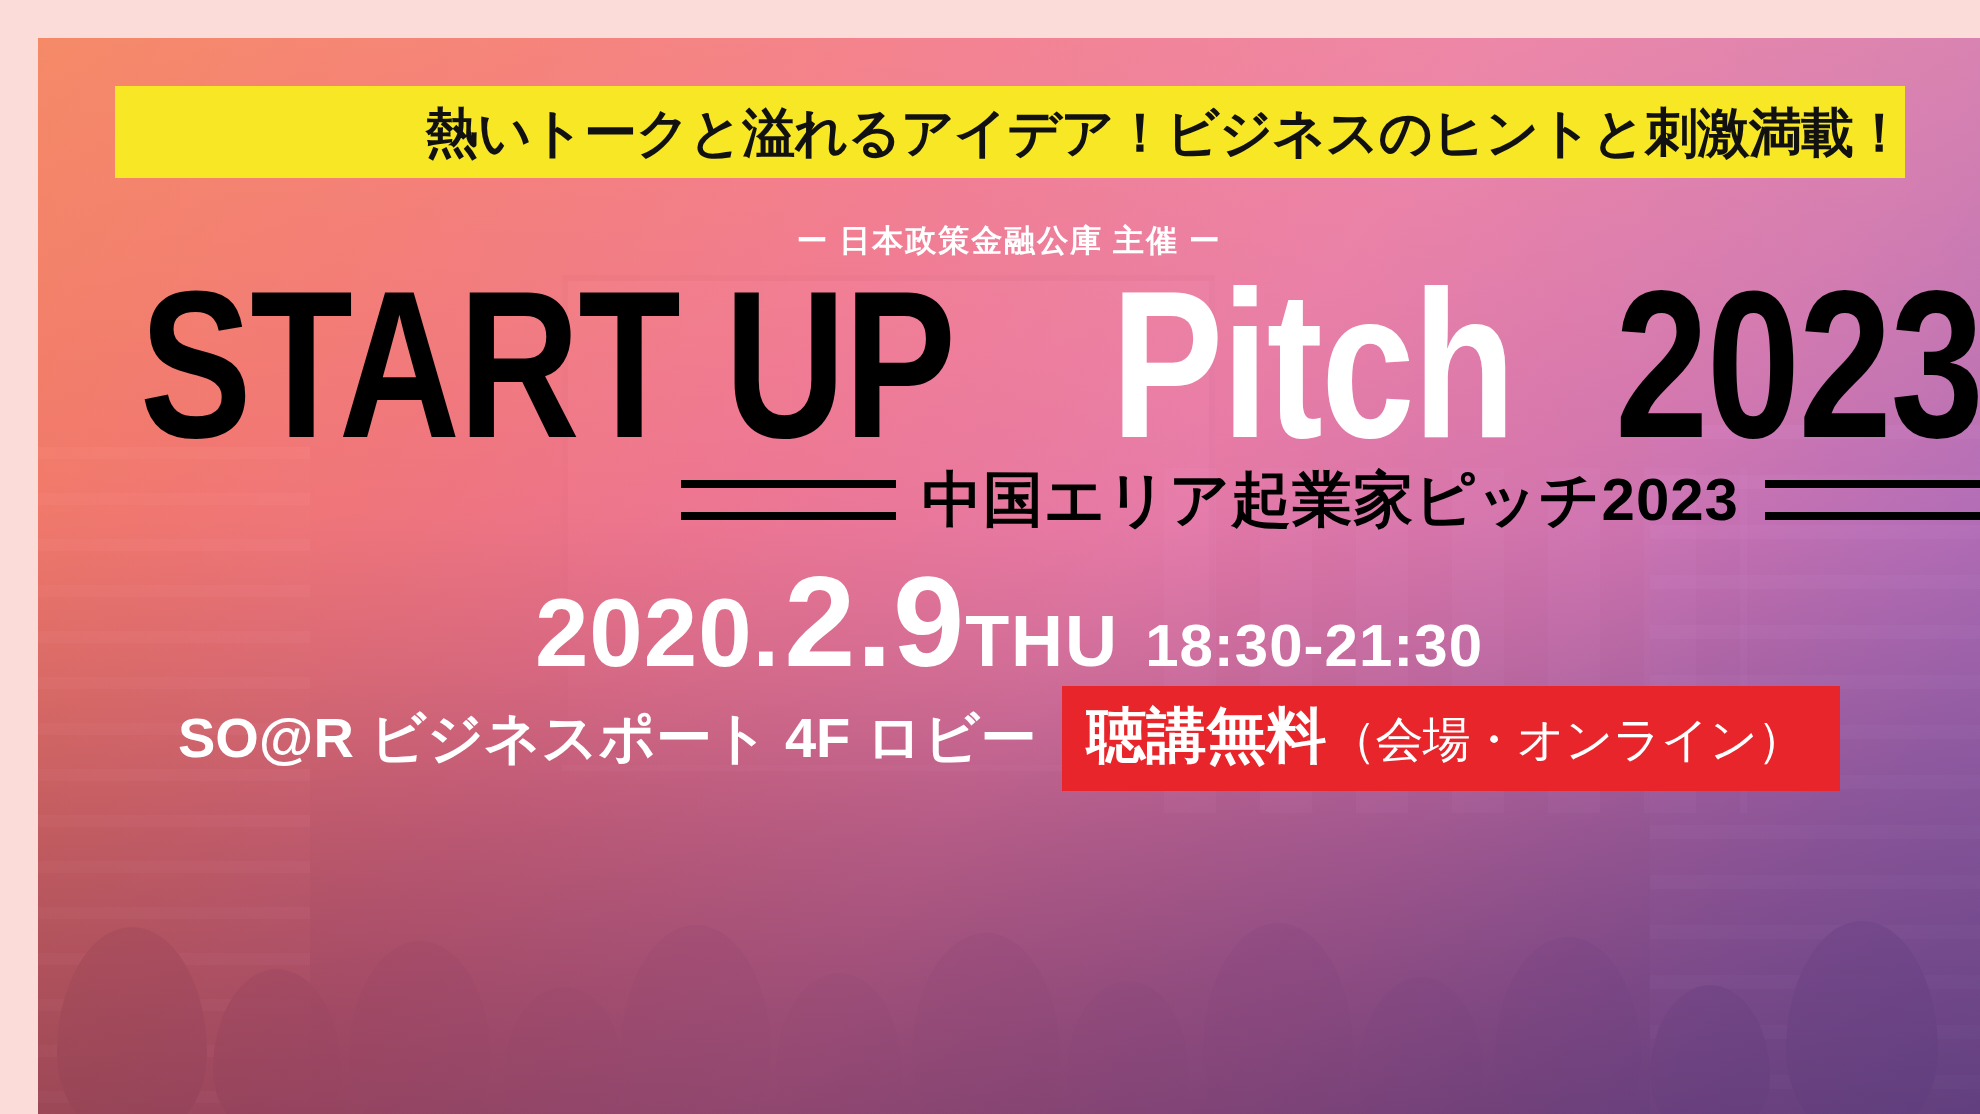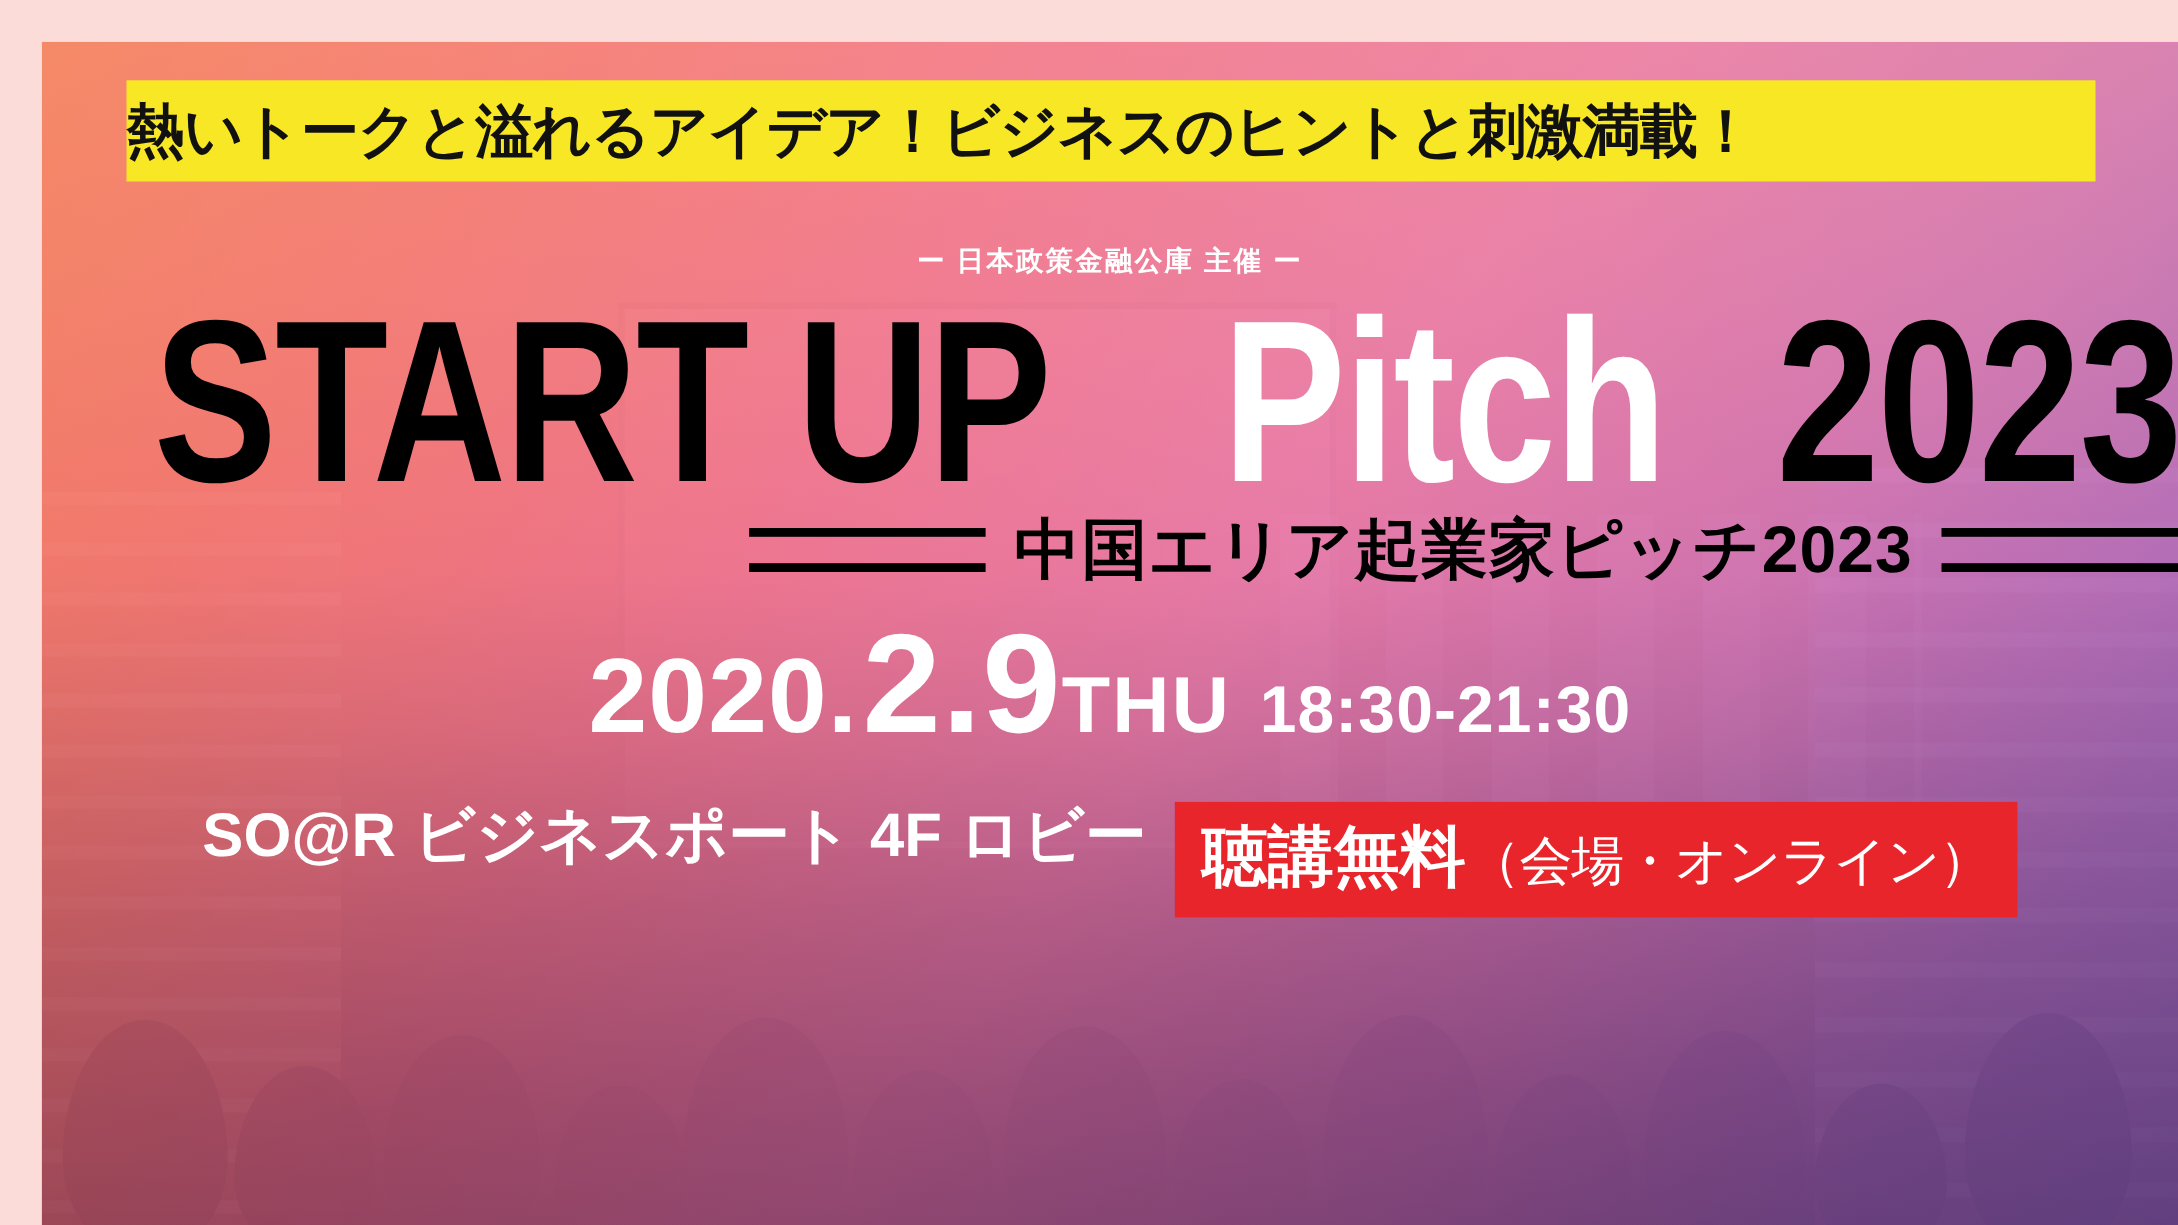--- a/index.html
+++ b/index.html
@@ -108,46 +108,47 @@
   
   .content {
     position: absolute;
     left: 38px; top: 38px;
     width: 1942px; height: 1076px;
   }
 
   .catch-banner {
     position: absolute;
     left: 77px;
-    top: 35px;
+    top: 48px;
     width: 1790px;
     height: 92px;
     background: #f7e724;
     display: flex;
     align-items: center;
-    justify-content: flex-start;
+    justify-content: flex-end;
   }
   .catch-banner .txt {
     font-size: 53px;
     font-weight: 800;
     color: #111111;
     letter-spacing: -1px;
     white-space: nowrap;
     line-height: 1;
   }
 
   .host-line {
     position: absolute;
     left: 0; right: 0;
     top: 182px;
     text-align: center;
     color: #ffffff;
-    font-size: 25px;
+    font-size: 31px;
     font-weight: 700;
     letter-spacing: 2px;
+    font-family: Liberation Serif, serif;
   }
 
   .main-title {
     position: absolute;
     left: 0; right: 0;
     top: 222px;
     text-align: center;
     white-space: nowrap;
     line-height: 1;
   }
@@ -232,25 +233,24 @@
   }
   .venue-row .v-txt {
     color: #ffffff;
     font-size: 56px;
     font-weight: 600;
     letter-spacing: 0px;
   }
   .fee-badge {
     background: #e8252b;
     color: #ffffff;
-    padding: 10px 24px 14px 24px;
+    padding: 10px 36px 14px 24px;
     display: flex;
     align-items: baseline;
     gap: 2px;
-    margin-top: 43px;
   }
   .fee-badge .fee-main {
     font-size: 60px;
     font-weight: 800;
     letter-spacing: 0px;
   }
   .fee-badge .fee-sub {
     font-size: 48px;
     font-weight: 500;
     letter-spacing: -1px;

